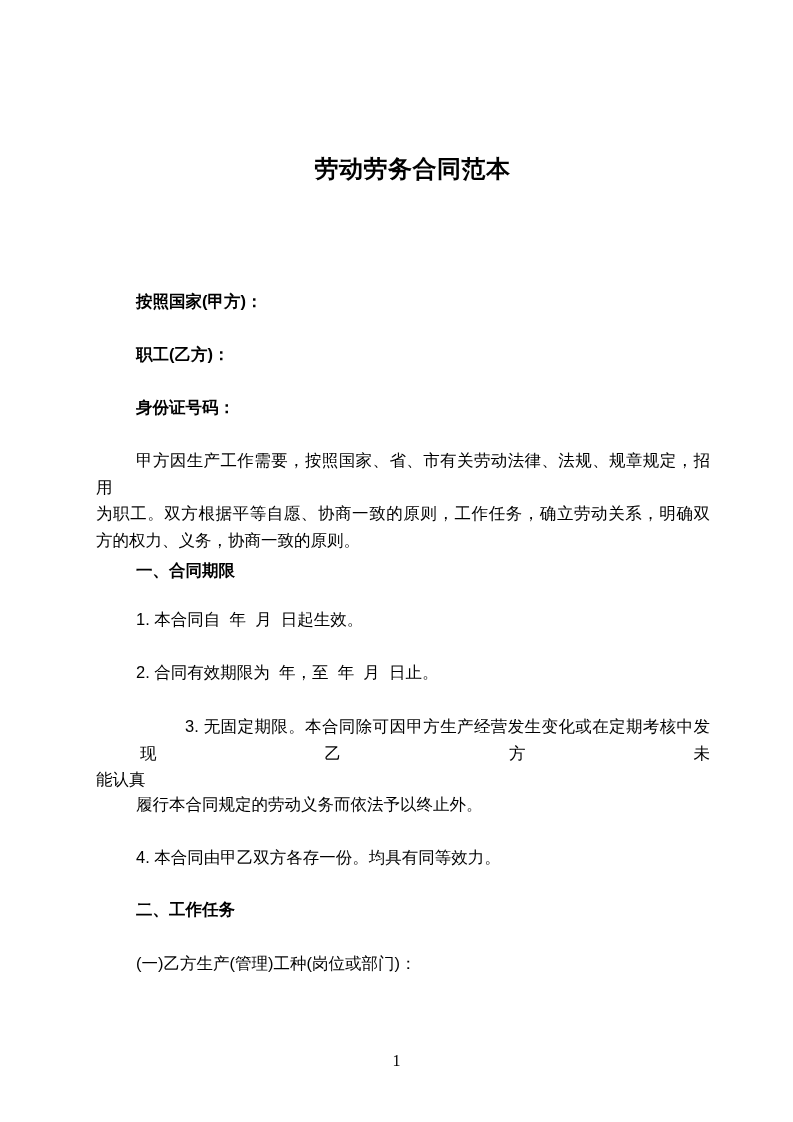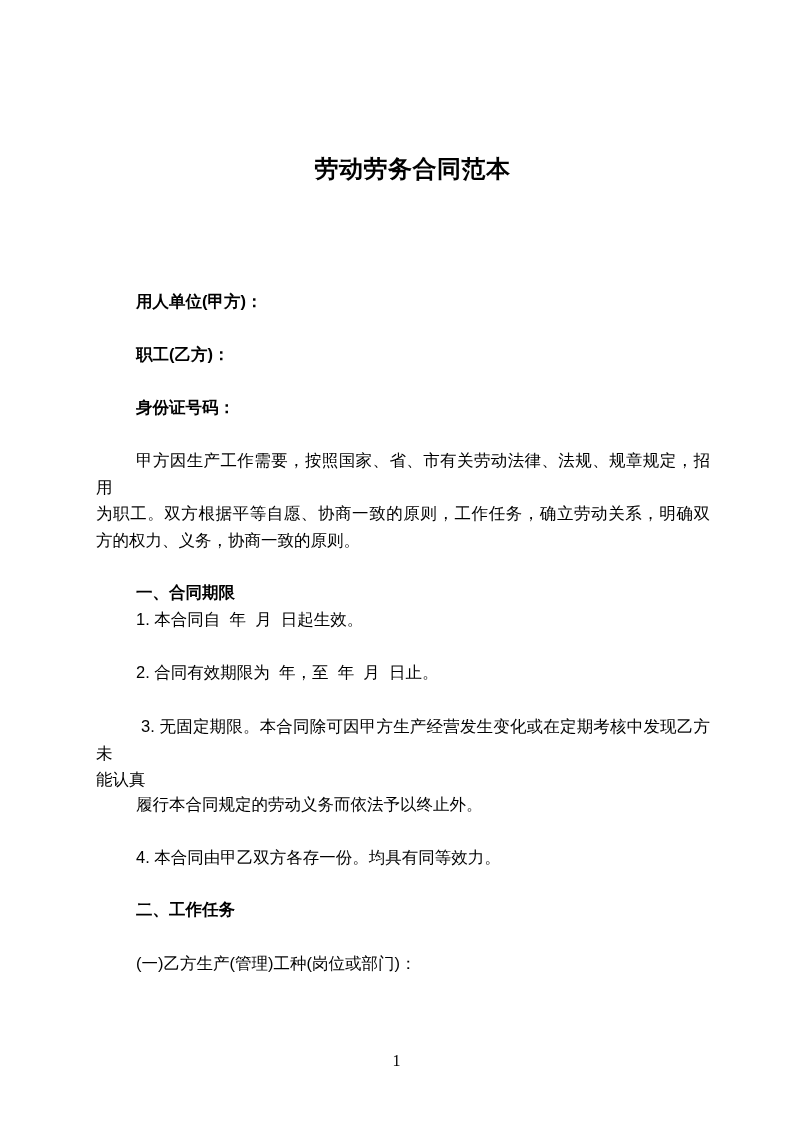--- a/index.html
+++ b/index.html
@@ -38,21 +38,21 @@
     font-size: 16.5px;
     line-height: 22px;
     white-space: pre-wrap;
   }
   .semibold { font-weight: 600; }
   .para {
     font-size: 16.5px;
     line-height: 26.5px;
   }
   .indent   { text-indent: 40px; }
-  .indent45 { text-indent: 45px; }
+  .indent45 { text-indent: 45px; margin-left: 44px; }
   .jline {
     text-align: justify;
     text-align-last: justify;
     text-justify: inter-character;
   }
   .page-number {
     position: absolute;
     top: 1051px;
     left: 0;
     width: 793px;
@@ -62,33 +62,33 @@
     line-height: 20px;
   }
 </style>
 </head>
 <body>
 
 <div class="page">
 
   <h1 class="doc-title">劳动劳务合同范本</h1>
 
-  <p class="abs line semibold indent" style="top:290px">用人单位(甲方)：</p>
+  <p class="abs line semibold indent" style="top:290px">按照国家(甲方)：</p>
 
   <p class="abs line semibold indent" style="top:343px">职工(乙方)：</p>
 
   <p class="abs line semibold indent" style="top:396px">身份证号码：</p>
 
   <div class="abs para" style="top:447px">
     <div class="jline indent">甲方因生产工作需要，按照国家、省、市有关劳动法律、法规、规章规定，招用</div>
     <div class="jline">为职工。双方根据平等自愿、协商一致的原则，工作任务，确立劳动关系，明确双</div>
     <div>方的权力、义务，协商一致的原则。</div>
   </div>
 
-  <p class="abs line semibold indent" style="top:581px">一、合同期限</p>
+  <p class="abs line semibold indent" style="top:559px">一、合同期限</p>
 
   <p class="abs line indent" style="top:608px">1. 本合同自  年  月  日起生效。</p>
 
   <p class="abs line indent" style="top:661px">2. 合同有效期限为  年，至  年  月  日止。</p>
 
   <div class="abs para" style="top:713px">
     <div class="jline indent45">3. 无固定期限。本合同除可因甲方生产经营发生变化或在定期考核中发现乙方未</div>
     <div>能认真</div>
   </div>
 

